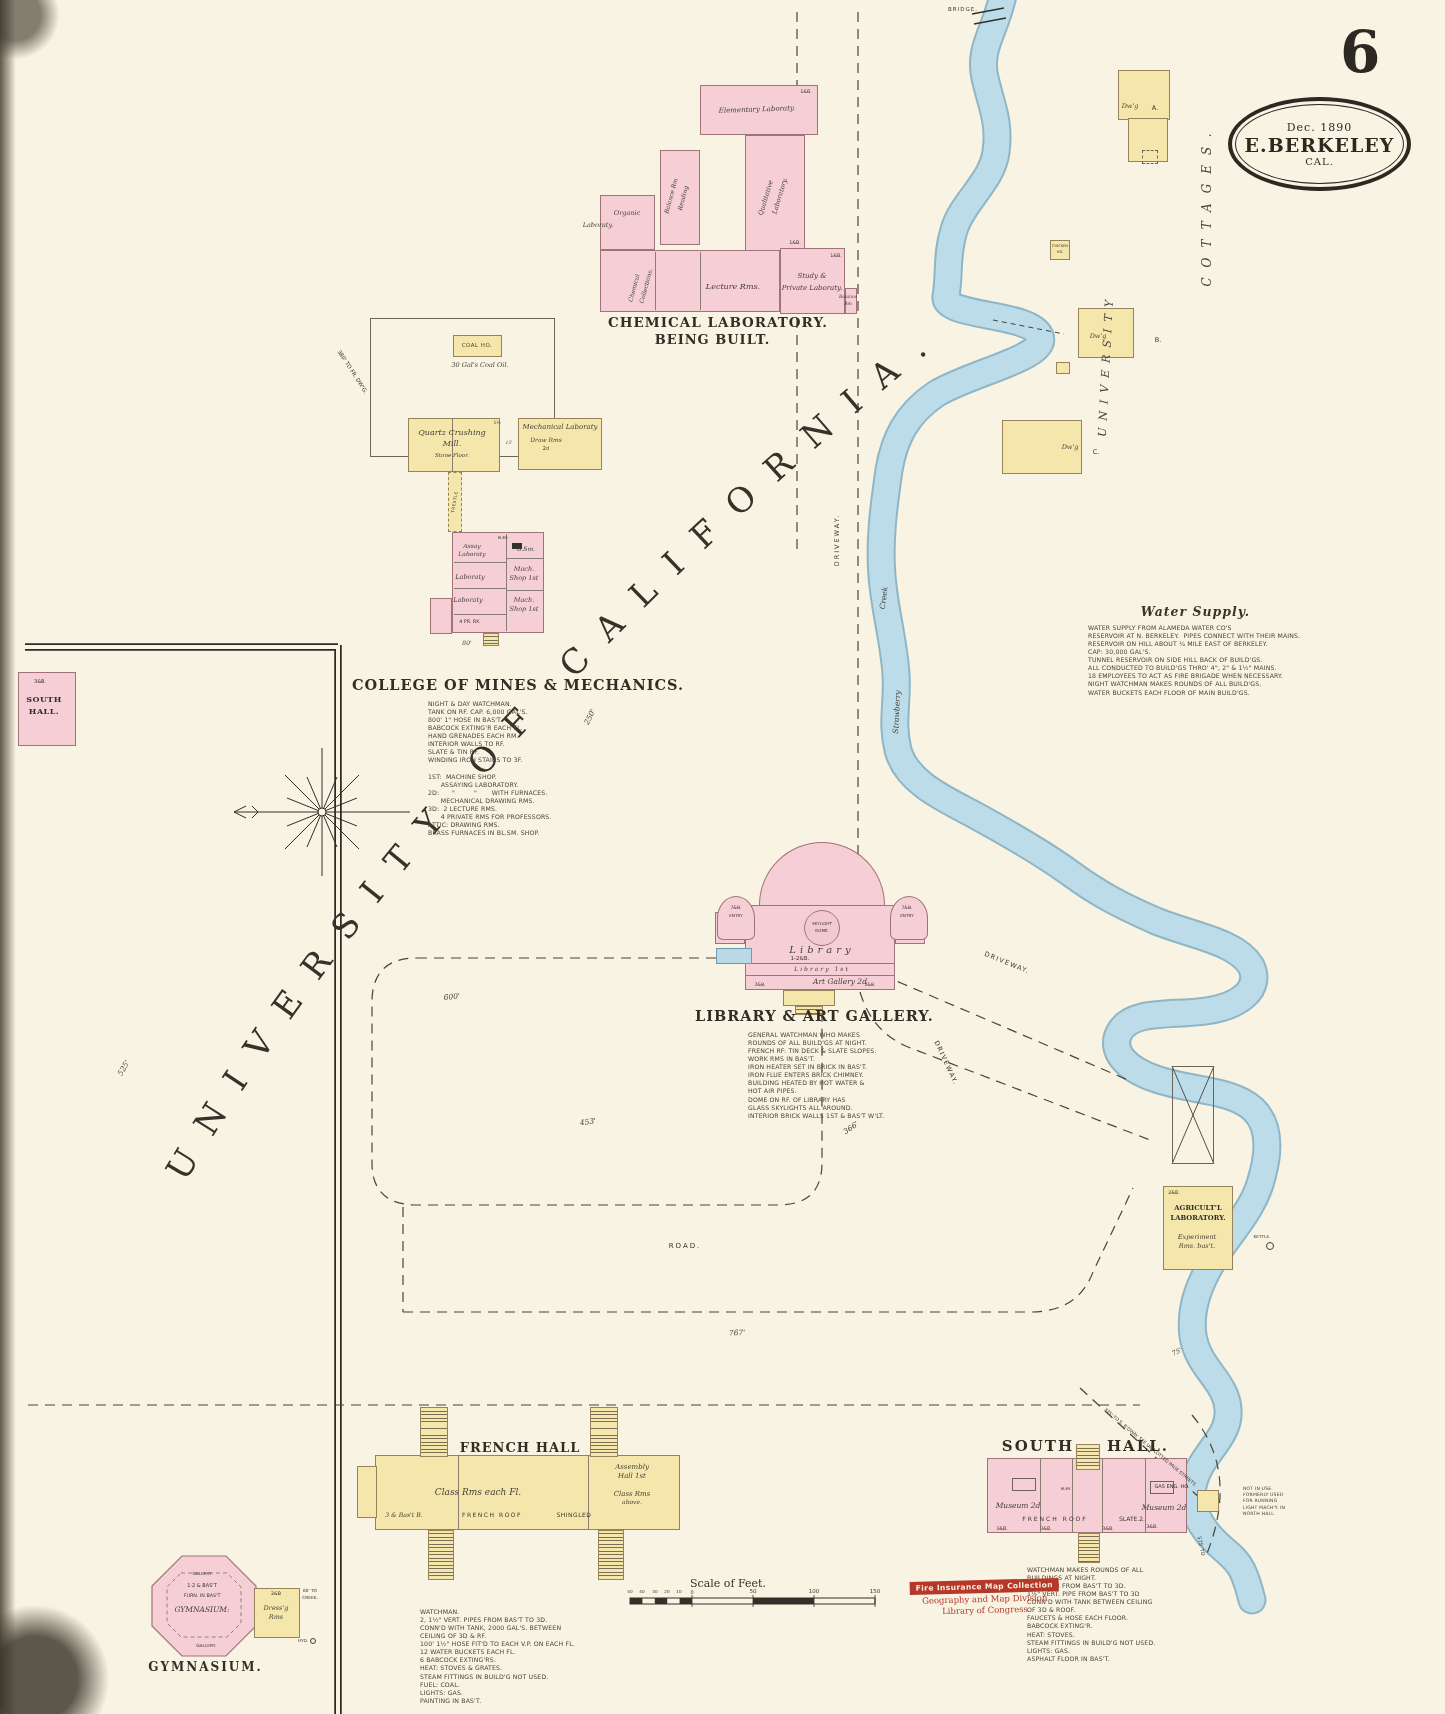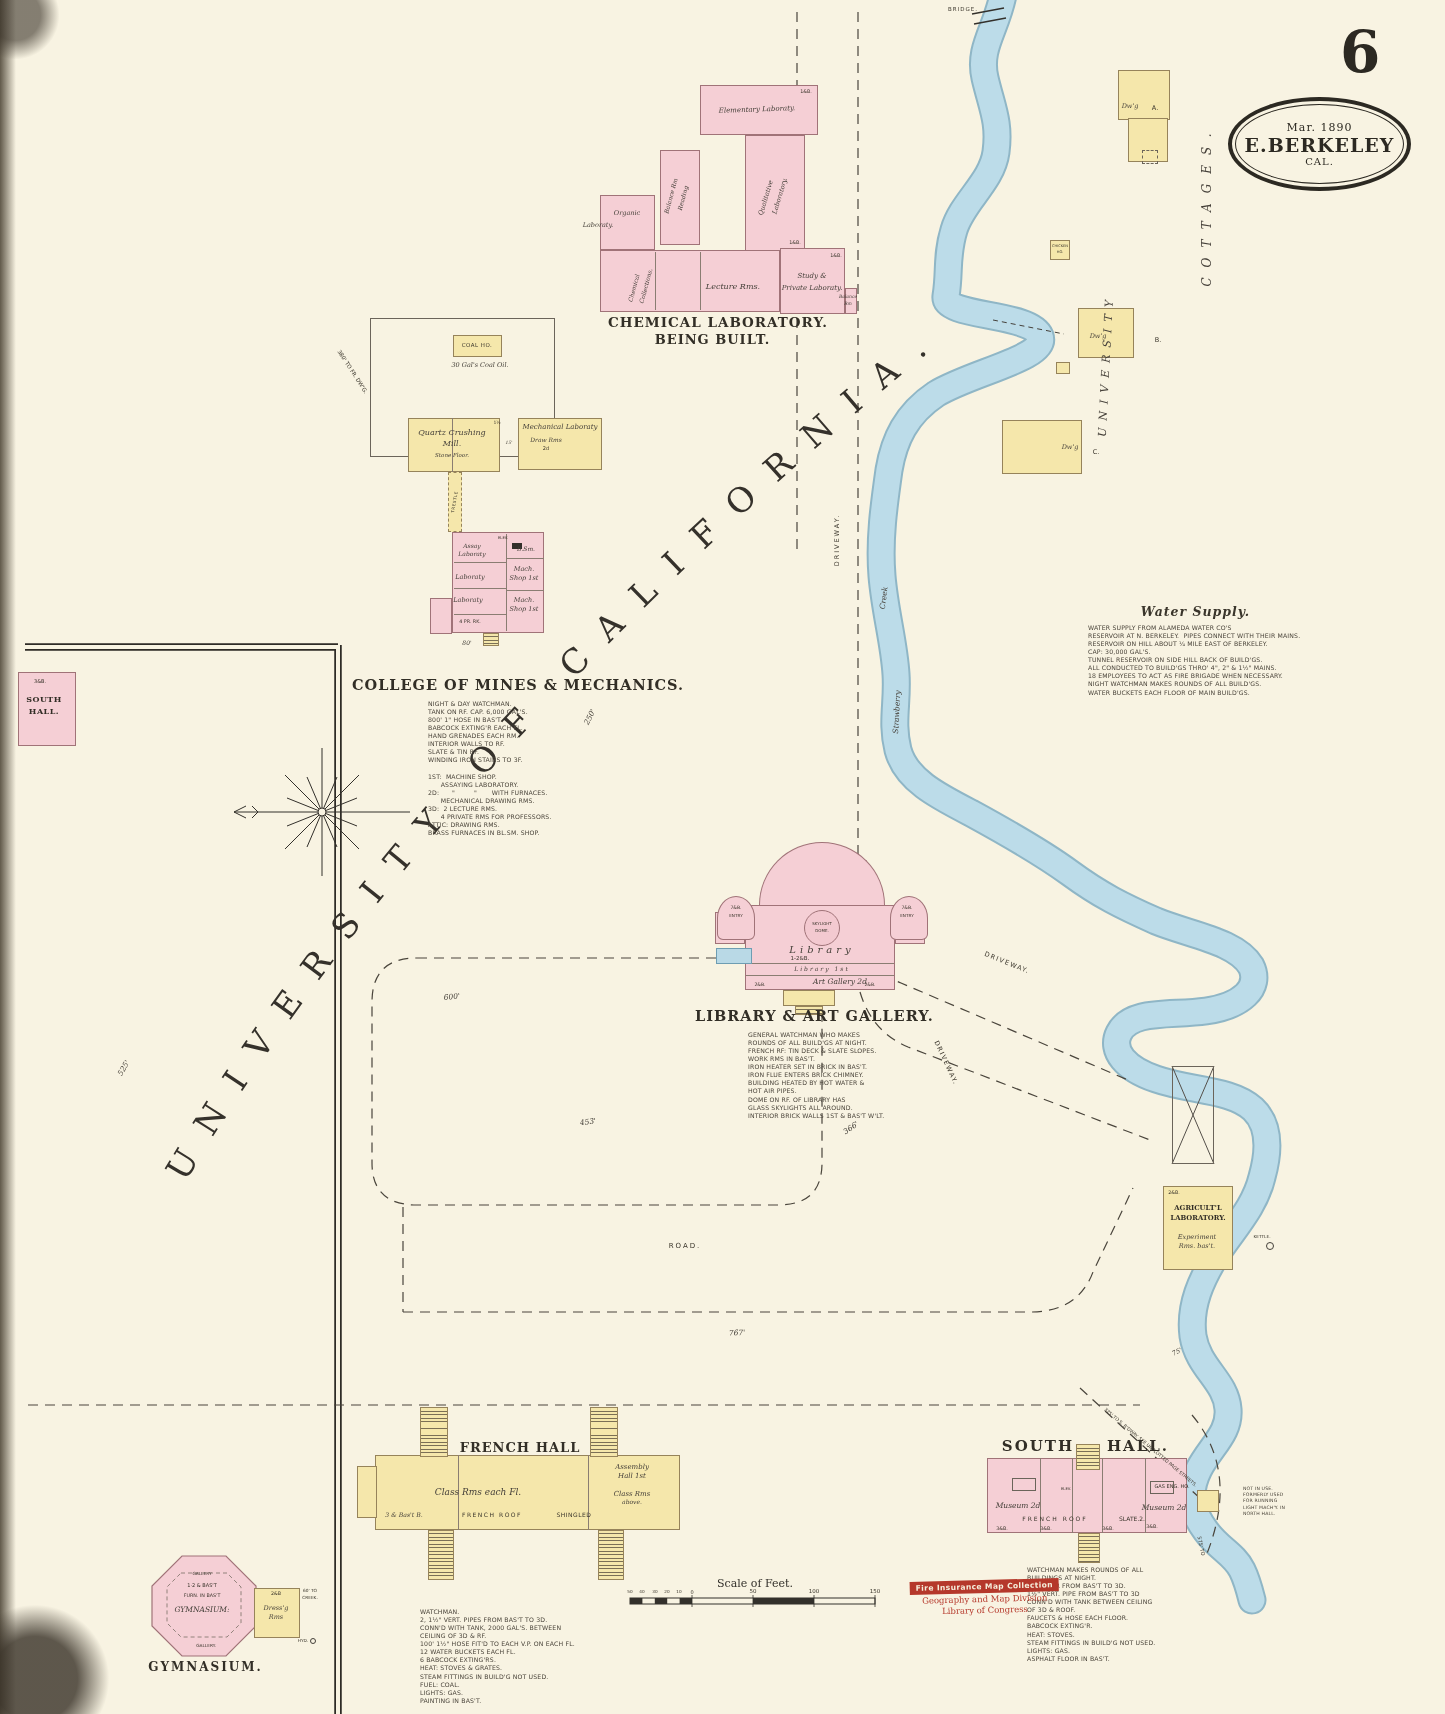--- a/index.html
+++ b/index.html
@@ -23,21 +23,21 @@
   .circle{border-radius:50%;background:#f3c9d0;}
   .ann{position:absolute;white-space:nowrap;line-height:1;color:#3a352b;transform:translate(-50%,-50%);}
   .ann.i{font-family:"DejaVu Serif",serif;font-style:italic;color:#46413a;}
   .ann.b{font-family:"DejaVu Serif",serif;font-weight:700;color:#322e26;}
   .caption{position:absolute;z-index:4;font-family:"DejaVu Serif",serif;font-weight:700;color:#322e26;
            text-align:center;letter-spacing:1px;white-space:nowrap;}
   .notes{position:absolute;z-index:4;font-size:6.2px;line-height:1.3;letter-spacing:.15px;color:#4a443a;white-space:pre;}
   #water-title{position:absolute;z-index:4;font-family:"DejaVu Serif",serif;font-style:italic;font-weight:700;
            font-size:12.5px;letter-spacing:1px;color:#3a352b;text-align:right;width:170px;}
   #scale-title{position:absolute;z-index:4;font-family:"DejaVu Serif",serif;font-size:11px;color:#33302b;
-           text-align:center;width:130px;}
+           width:130px;}
   #page-number{position:absolute;z-index:5;font-family:"DejaVu Serif",serif;font-weight:700;font-size:58px;color:#2c2922;}
   #stamp{position:absolute;left:1228px;top:97px;width:175px;height:86px;border:4px solid #2c2922;border-radius:50%;
          z-index:5;display:flex;flex-direction:column;align-items:center;justify-content:center;background:#f8f3e2;}
   #stamp::before{content:"";position:absolute;inset:3px;border:1.5px solid #2c2922;border-radius:50%;}
   #stamp .date{font-size:11px;letter-spacing:1px;font-family:"DejaVu Serif",serif;color:#2c2922;}
   #stamp .city{font-size:19px;font-weight:700;letter-spacing:1px;font-family:"DejaVu Serif",serif;color:#2c2922;}
   #stamp .state{font-size:10px;letter-spacing:1px;font-family:"DejaVu Serif",serif;color:#2c2922;}
   #loc-stamp{position:absolute;left:910px;top:1580px;z-index:5;transform:rotate(-1.5deg);text-align:center;}
   #loc-stamp .l1{background:#b5382b;color:#f6efdc;font-size:7.5px;font-weight:700;padding:2px 6px;letter-spacing:.4px;}
   #loc-stamp .l2,#loc-stamp .l3{color:#b5382b;font-family:"DejaVu Serif",serif;font-size:8.5px;margin-top:1px;}
@@ -347,21 +347,21 @@
 
   <div id="loc-stamp">
     <div class="l1">Fire Insurance Map Collection</div>
     <div class="l2">Geography and Map Division</div>
     <div class="l3">Library of Congress</div>
   </div>
 
   <div id="page-number" style="left:1340px;top:18px;">6</div>
 
   <div id="stamp">
-    <div class="date">Mar. 1890</div>
+    <div class="date">Dec. 1890</div>
     <div class="city">E.BERKELEY</div>
     <div class="state">CAL.</div>
   </div>
 
   <div id="shadow-left" class="shadow"></div>
   <div id="shadow-bl" class="shadow"></div>
   <div id="shadow-tl" class="shadow"></div>
 </div>
 
 </body></html>

